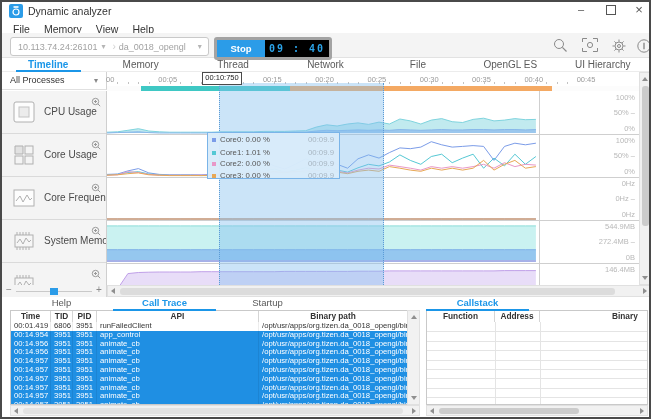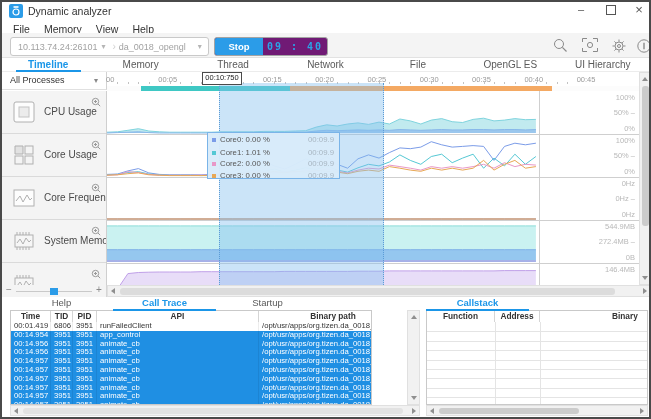--- a/index.html
+++ b/index.html
@@ -8,21 +8,21 @@
   .txt{white-space:nowrap;}
   
   #titlebar{left:0;top:0;width:647px;height:17px;background:#fff;}
   #title{left:26px;top:3px;font-size:10.5px;color:#333;}
   .winbtn{top:0;width:26px;height:16px;text-align:center;color:#555;font-size:11px;line-height:15px;cursor:default;}
   #menubar{left:4px;top:17px;height:13px;}
   .menuitem{display:inline-block;padding:0 7px;font-size:10.5px;color:#333;}
   #toolbar{left:0;top:31px;width:647px;height:25px;background:#f4f4f4;border-bottom:1px solid #e2e2e2;box-sizing:border-box;}
   #combo{left:8px;top:4px;width:197px;height:17px;background:#fff;border:1px solid #c9c9c9;border-radius:3px;display:flex;align-items:center;font-size:9px;color:#a2a2a2;}
   .ddarrow{color:#b5b5b5;font-size:8px;margin:0 4px;}
-  #stopgrp{left:212px;top:4px;height:17px;display:flex;border:1px solid #a3a3a3;border-radius:3px;overflow:hidden;background:#701a75;}
+  #stopgrp{left:212px;top:4px;height:17px;display:flex;border:3px solid #a3a3a3;border-radius:3px;overflow:hidden;background:#000000;}
   #stopbtn{width:48px;background:#2b9ce8;color:#fff;font-size:9.5px;font-weight:bold;text-align:center;line-height:17px;}
   #timer{width:64px;text-align:center;font-family:"DejaVu Sans Mono",monospace;font-size:10px;font-weight:bold;color:#2ba3e8;letter-spacing:2px;line-height:17px;}
   .tbicon{top:4px;width:18px;height:18px;}
   
   #tabbar{left:0;top:56px;width:647px;height:14px;display:flex;border-bottom:1px solid #ececec;box-sizing:border-box;}
   .tab{flex:1;text-align:center;font-size:10px;color:#5a5a5a;position:relative;line-height:13px;}
   .tab.active{color:#1b96e8;font-weight:bold;}
   .tab.active .tabline{position:absolute;left:15%;right:15%;bottom:-1px;height:2.5px;background:#1b96e8;}
   
   #procbox{left:0;top:70px;width:105px;height:18px;background:#fff;border-right:1px solid #d2d2d2;border-bottom:1px solid #e0e0e0;box-sizing:border-box;font-size:9px;color:#333;line-height:17px;}
@@ -342,21 +342,21 @@
   </div>
   <div class="abs sb" style="left:105px;top:283px;width:544px;height:12px">
     <div class="tri tri-left" style="left:3px;top:2px"></div>
     <div class="sbthumb" style="left:12px;top:2px;width:495px;height:7px;background:#dcdcdc"></div>
     <div class="tri tri-right" style="right:3px;top:2px"></div>
   </div>
 
   <div id="bottomtabs"></div>
   <div id="righttabs"></div>
 
-  <div class="abs tbl" style="left:8px;top:308px;width:362px;height:95px;overflow:hidden" id="cttable">
+  <div class="abs tbl" style="left:8px;top:308px;width:398px;height:95px;overflow:hidden" id="cttable">
     <div id="ctheader">
         <div class="th" style="left: 0px; width: 40px;">Time</div>
         <div class="th" style="left: 40px; width: 22px;">TID</div>
         <div class="th" style="left: 62px; width: 24px;">PID</div>
         <div class="th" style="left: 86px; width: 162px;">API</div>
         <div class="th" style="left: 248px; width: 149px;">Binary path</div>
       </div>
     <div id="ctrows" class="abs" style="left:0;top:11px;width:397px;height:84px;overflow:hidden">
         <div class="trow" style="top: 0px; border-bottom: 1px solid rgb(232, 232, 232);">
           <div class="tc txt" style="left: 0px; width: 40px; padding-left: 3px;">00:01.419</div>

